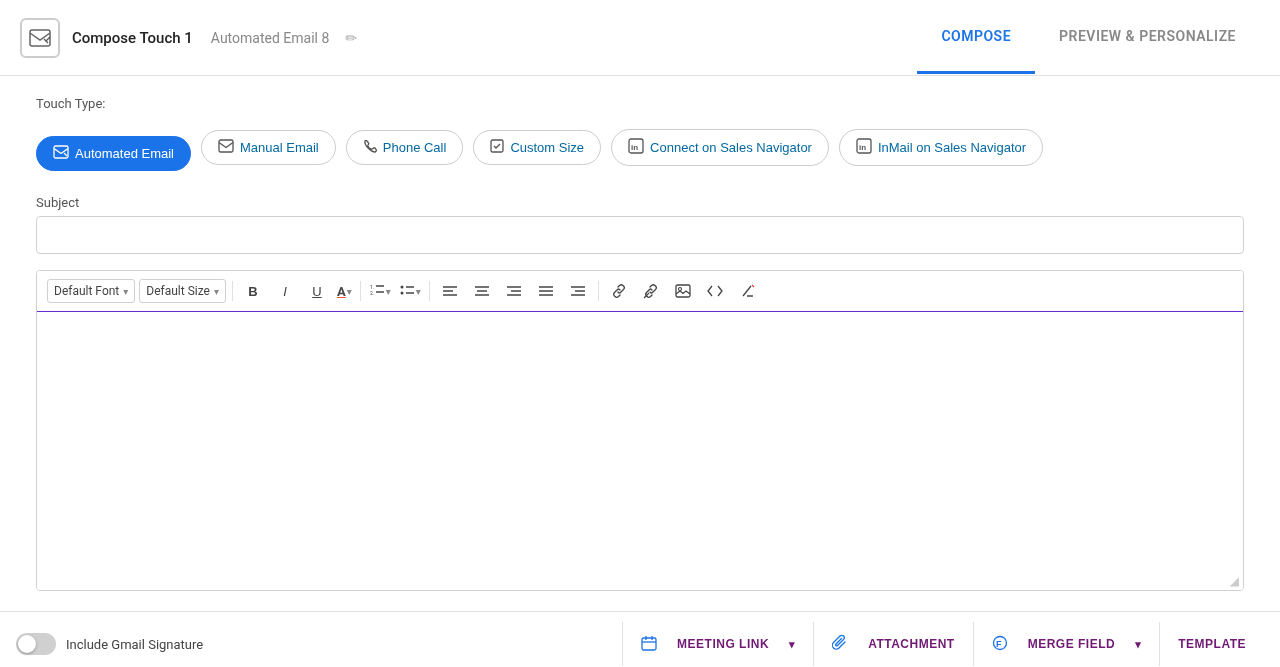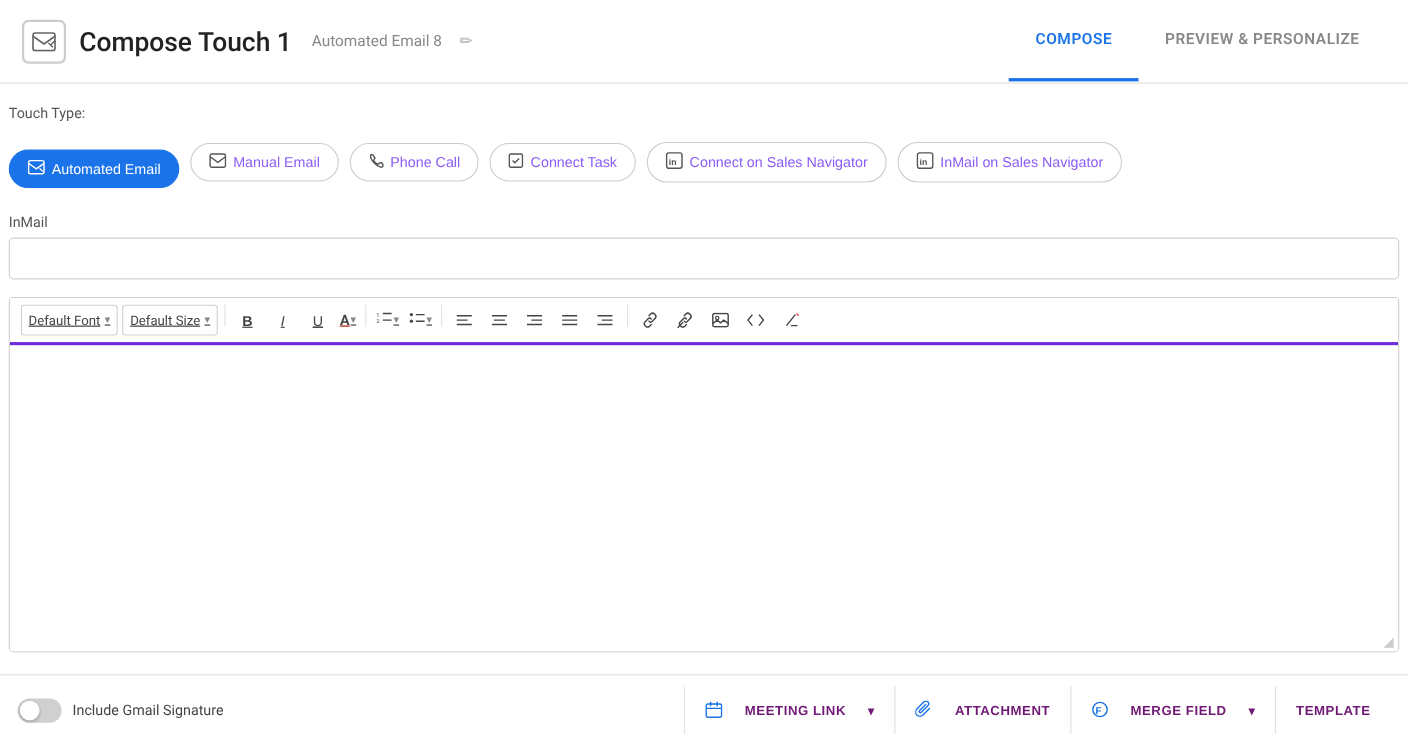--- a/index.html
+++ b/index.html
@@ -20,21 +20,21 @@
     }
     .header-icon {
       width: 40px; height: 40px;
       border: 2px solid #ccc;
       border-radius: 6px;
       display: flex; align-items: center; justify-content: center;
       color: #555;
       font-size: 18px;
     }
     .header-title {
-      font-size: 24px;
+      font-size: 15px;
       font-weight: 500;
       color: #222;
     }
     .header-subtitle {
       font-size: 14px;
       color: #888;
       margin-left: 6px;
     }
     .edit-icon {
       color: #aaa;
@@ -59,21 +59,21 @@
       color: #888;
       border-bottom: 3px solid transparent;
       text-transform: uppercase;
     }
     .nav-tab.active {
       color: #1a73e8;
       border-bottom: 3px solid #1a73e8;
     }
 
     .main {
-      padding: 20px 8px;
+      padding: 20px 36px;
     }
 
     .touch-type-label {
       font-size: 13px;
       color: #555;
       margin-bottom: 12px;
     }
 
     .touch-types {
       display: flex;
@@ -84,21 +84,21 @@
     }
 
     .touch-btn {
       display: flex; align-items: center; gap: 6px;
       padding: 8px 16px;
       border-radius: 20px;
       border: 1.5px solid #ccc;
       background: #fff;
       cursor: pointer;
       font-size: 13px;
-      color: #8b5cf6;
+      color: #0369a1;
       font-weight: 500;
       white-space: nowrap;
     }
     .touch-btn.active {
       background: #1a73e8;
       color: #fff;
       border-color: #1a73e8;
       margin-top: 13px;
     }
     .touch-btn .btn-icon {
@@ -121,26 +121,26 @@
       margin-bottom: 16px;
     }
 
     .editor-wrapper {
       border: 1.5px solid #d0d0d0;
       border-radius: 4px;
       overflow: hidden;
     }
     .toolbar {
       display: flex;
+      align-items: center;
       padding: 6px 10px;
-      border-bottom: 3px solid #6d28d9;
+      border-bottom: 1px solid #6d28d9;
       gap: 4px;
       flex-wrap: wrap;
       background: #fff;
-      text-decoration: underline;
     }
     .toolbar-select {
       border: 1px solid #d0d0d0;
       border-radius: 3px;
       padding: 4px 6px;
       font-size: 12px;
       color: #444;
       background: #fff;
       cursor: pointer;
       display: flex; align-items: center; gap: 4px;
@@ -309,21 +309,21 @@
       <span>Phone Call</span>
     </button>
 
     <button class="touch-btn">
       <span class="btn-icon">
         <svg width="14" height="14" viewBox="0 0 14 14" fill="none">
           <rect x="1" y="1" width="12" height="12" rx="1.5" stroke="#555" stroke-width="1.3"></rect>
           <path d="M4 7L6 9L10 5" stroke="#555" stroke-width="1.3"></path>
         </svg>
       </span>
-      <span>Connect Task</span>
+      <span>Custom Size</span>
     </button>
 
     <button class="touch-btn">
       <span class="btn-icon">
         <svg width="16" height="16" viewBox="0 0 16 16" fill="none">
           <rect x="1" y="1" width="14" height="14" rx="2" stroke="#555" stroke-width="1.3"></rect>
           <text x="3" y="12" font-size="8" font-weight="700" fill="#555">in</text>
         </svg>
       </span>
       <span>Connect on Sales Navigator</span>
@@ -334,21 +334,21 @@
         <svg width="16" height="16" viewBox="0 0 16 16" fill="none">
           <rect x="1" y="1" width="14" height="14" rx="2" stroke="#555" stroke-width="1.3"></rect>
           <text x="3" y="12" font-size="8" font-weight="700" fill="#555">in</text>
         </svg>
       </span>
       <span>InMail on Sales Navigator</span>
     </button>
   </div>
 
   
-  <div class="subject-label">InMail</div>
+  <div class="subject-label">Subject</div>
   <input class="subject-input" type="text" style="">
 
   
   <div class="editor-wrapper">
     <div class="toolbar">
 
       <div class="toolbar-select">
         <span>Default Font</span>
         <span class="arrow">▾</span>
       </div>

